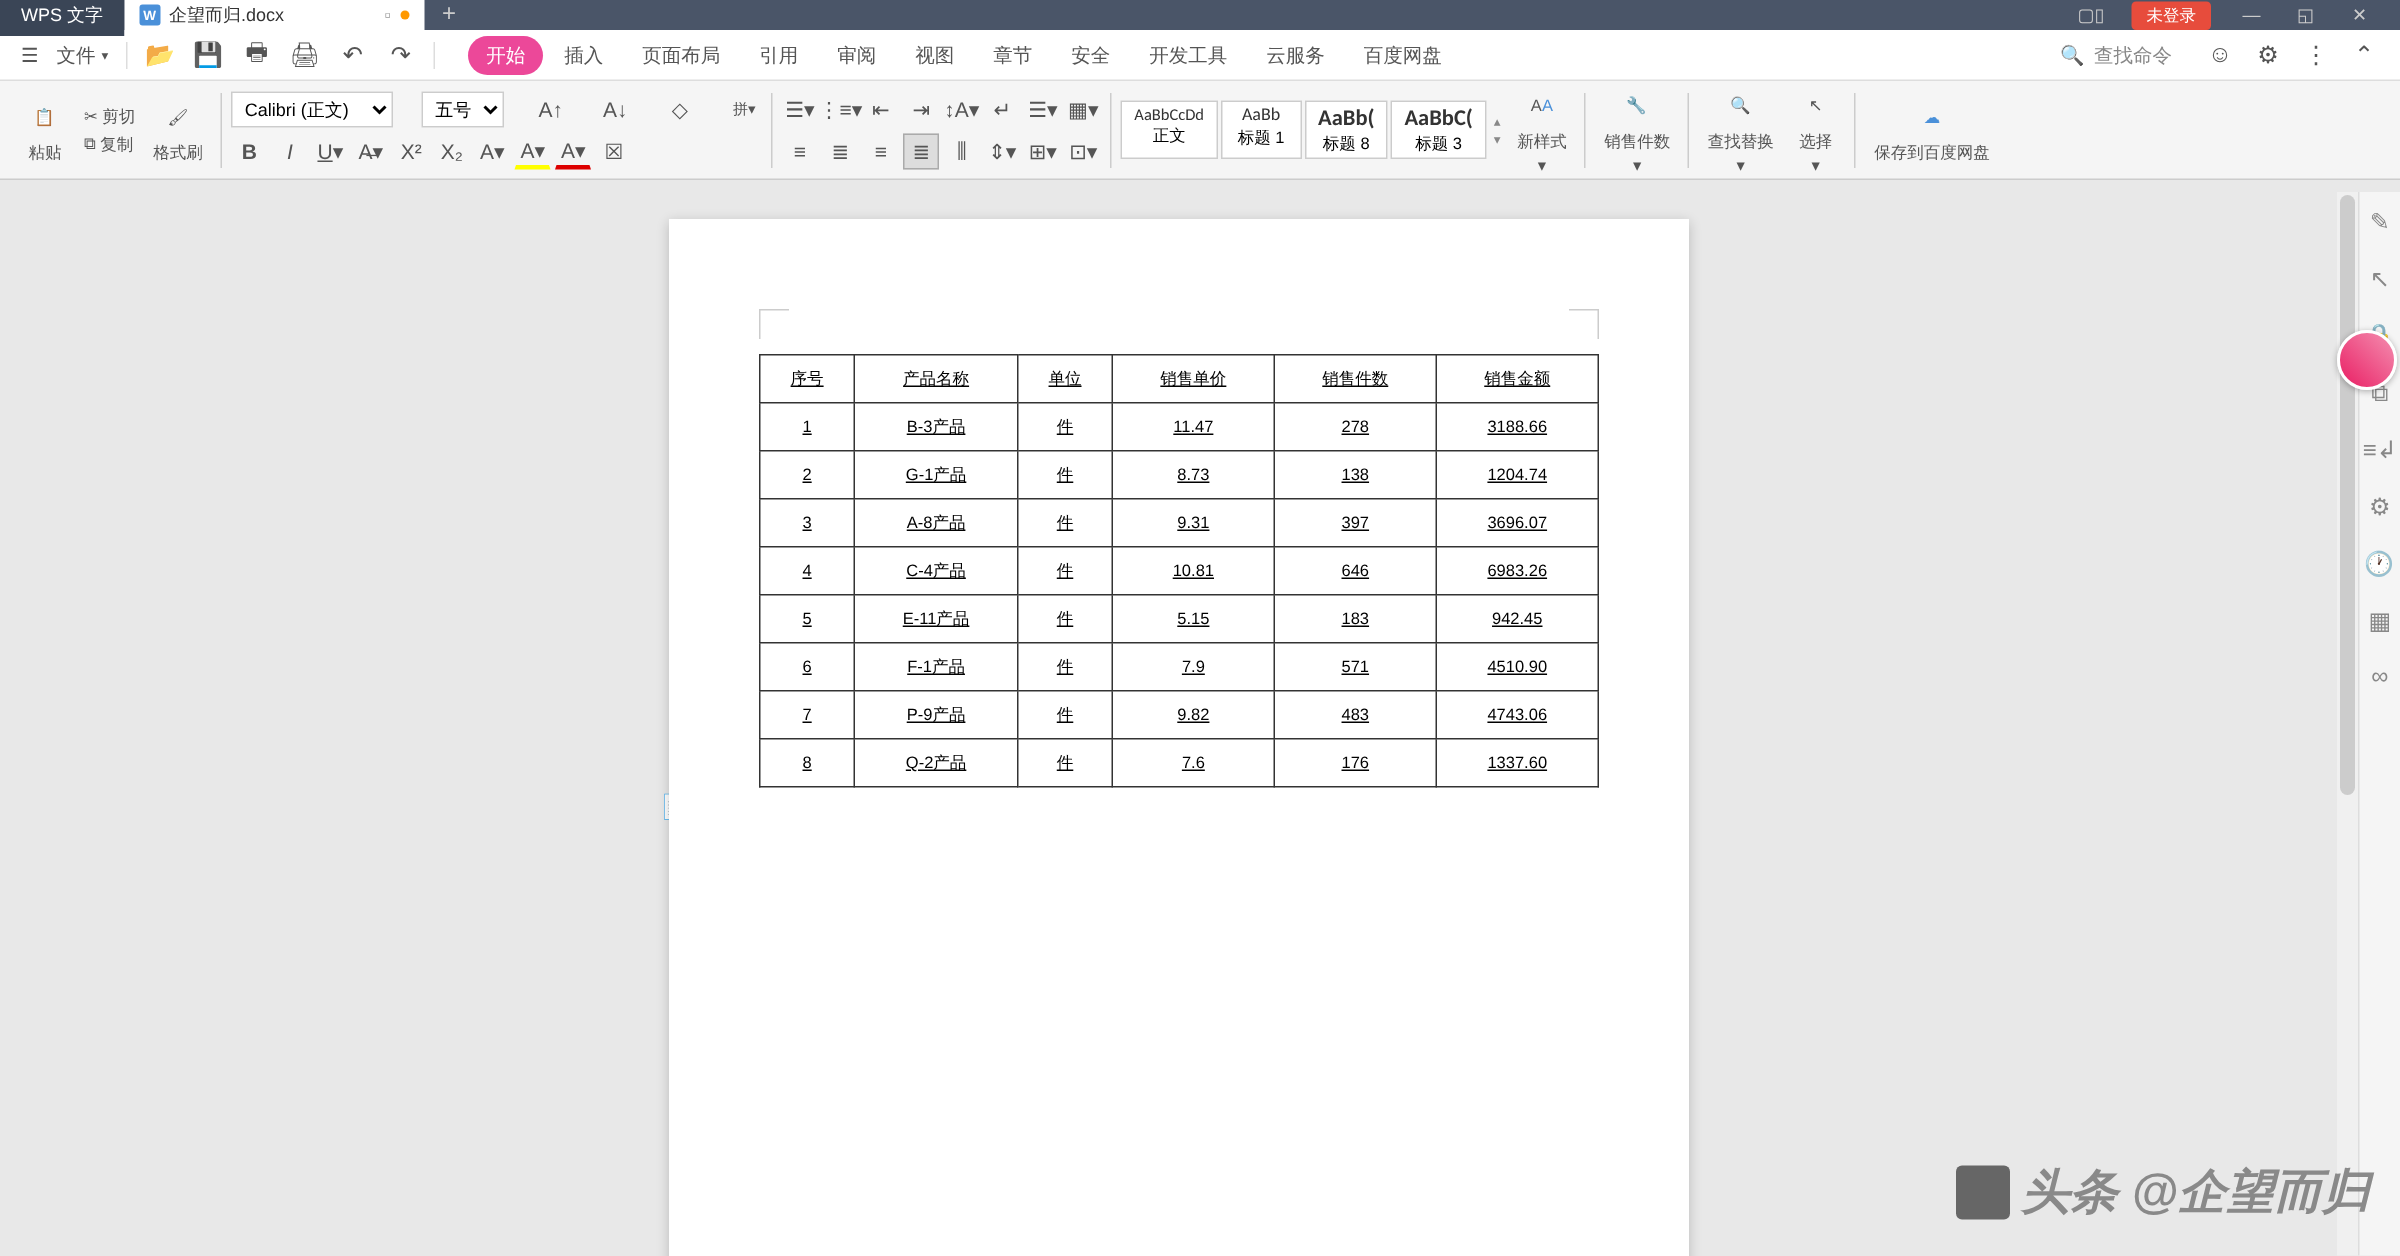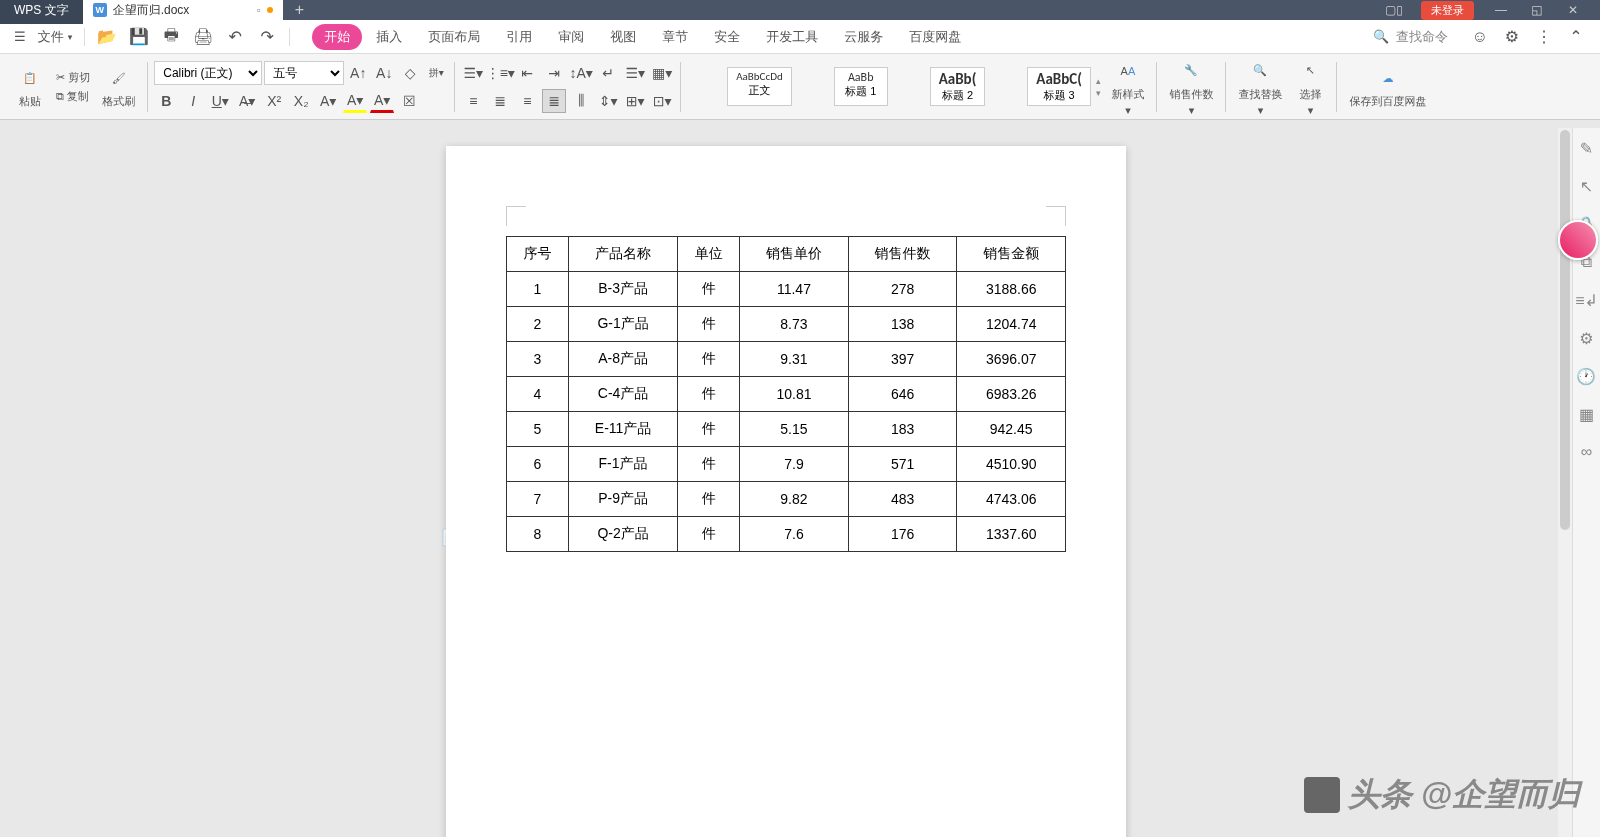--- a/index.html
+++ b/index.html
@@ -22,32 +22,32 @@
 .menu-tab{padding:4px 12px;font-size:13px;color:#555;cursor:pointer;border-radius:14px;}
 .menu-tab.active{background:#ec4899;color:#fff;}
 .search-cmd{margin-left:auto;display:flex;align-items:center;gap:6px;color:#888;font-size:13px;}
 .ribbon{height:66px;background:#f5f5f5;display:flex;align-items:center;padding:0 10px;border-bottom:1px solid #ccc;gap:2px;}
 .ribbon-btn-lg{display:flex;flex-direction:column;align-items:center;gap:2px;padding:2px 6px;cursor:pointer;font-size:11px;color:#555;}
 .ribbon-btn-sm{display:flex;align-items:center;gap:3px;padding:1px 4px;cursor:pointer;font-size:11px;color:#555;}
 .ribbon-icon-lg{width:28px;height:28px;display:flex;align-items:center;justify-content:center;}
 .ribbon-sep{width:1px;height:50px;background:#ccc;margin:0 4px;}
 .font-select{height:24px;border:1px solid #ccc;font-size:12px;padding:0 4px;background:#fff;}
 .font-name{width:108px;}
-.font-size{width:80px;}
+.font-size{width:55px;}
 .fmt-btn{width:24px;height:24px;display:flex;align-items:center;justify-content:center;cursor:pointer;color:#555;font-size:14px;border:1px solid transparent;}
 .fmt-btn.active{background:#ddd;border:1px solid #aaa;}
-.style-box{border:1px solid #ccc;padding:2px 8px;text-align:center;cursor:pointer;font-size:11px;background:#fff;min-width:54px;margin-left:40px;}
+.style-box{border:1px solid #ccc;padding:2px 8px;text-align:center;cursor:pointer;font-size:11px;background:#fff;min-width:54px;}
 .style-preview{font-family:Calibri;font-size:14px;color:#333;}
 .workspace{position:absolute;top:128px;left:0;right:28px;bottom:0;background:#e8e8e8;overflow:auto;display:flex;justify-content:center;padding-top:18px;}
 .page{width:680px;min-height:900px;background:#fff;box-shadow:0 2px 8px rgba(0,0,0,0.2);padding:90px 60px;position:relative;}
 .page-corner{position:absolute;width:20px;height:20px;border:1px solid #ccc;}
 .pc-tl{top:60px;left:60px;border-right:none;border-bottom:none;}
 .pc-tr{top:60px;right:60px;border-left:none;border-bottom:none;}
 .doc-title{color:#d63031;font-size:16px;text-align:center;margin-bottom:16px;font-family:SimSun;}
-.data-table{width:100%;border-collapse:collapse;font-size:14px;font-family:SimSun;}
+.data-table{width:100%;border-collapse:collapse;font-size:11px;font-family:SimSun;text-decoration:underline;}
 .data-table th,.data-table td{border:1px solid #333;padding:8px 4px;text-align:center;font-weight:normal;}
 .sidebar-right{position:absolute;right:0;top:128px;width:28px;bottom:0;background:#f5f5f5;border-left:1px solid #ddd;display:flex;flex-direction:column;align-items:center;padding-top:10px;gap:18px;}
 .sidebar-icon{width:20px;height:20px;color:#888;cursor:pointer;display:flex;align-items:center;justify-content:center;}
 .scrollbar-v{position:absolute;right:28px;top:128px;width:14px;bottom:0;background:#f0f0f0;}
 .scroll-thumb{width:10px;background:#ccc;border-radius:5px;margin:2px auto;height:400px;}
 .avatar{position:absolute;right:2px;top:220px;width:40px;height:40px;border-radius:50%;background:linear-gradient(45deg,#e91e63,#f48fb1);border:2px solid #fff;box-shadow:0 1px 4px rgba(0,0,0,0.3);}
 .page-nav{position:absolute;left:440px;top:400px;display:flex;align-items:center;gap:4px;color:#888;}
 .watermark{position:absolute;right:20px;bottom:20px;font-size:32px;color:rgba(120,120,120,0.85);font-weight:bold;font-style:italic;display:flex;align-items:center;gap:8px;}
 .wm-icon{width:36px;height:36px;background:#666;border-radius:4px;}
 </style>
@@ -123,21 +123,21 @@
         <span>⧉</span>
         <span>复制</span>
       </div>
   </div>
   <div class="ribbon-btn-lg">
     <div class="ribbon-icon-lg">🖌</div>
     <span>格式刷</span>
   </div>
   <div class="ribbon-sep"></div>
   <div style="display:flex;flex-direction:column;gap:4px">
-    <div style="display:flex;gap:2px;align-items:center">
+    <div style="display:flex;gap:19px;align-items:center">
       <select class="font-select font-name"><option>Calibri (正文)</option></select>
       <select class="font-select font-size"><option>五号</option></select>
       <div class="fmt-btn">A↑</div>
       <div class="fmt-btn">A↓</div>
       <div class="fmt-btn">◇</div>
       <div class="fmt-btn" style="font-size:10px">拼▾</div>
     </div>
     <div style="display:flex;gap:3px">
       <div class="fmt-btn">
           <b>B</b>
@@ -183,21 +183,21 @@
       <div class="style-box">
         <div class="style-preview" style="font-size:11px">AaBbCcDd</div>
         <div>正文</div>
       </div>
       <div class="style-box">
         <div class="style-preview" style="font-size:12px;font-weight:normal">AaBb</div>
         <div>标题 1</div>
       </div>
       <div class="style-box">
         <div class="style-preview" style="font-size:15px;font-weight:bold">AaBb(</div>
-        <div>标题 2</div>
+        <div>标题 8</div>
       </div>
       <div class="style-box">
         <div class="style-preview" style="font-size:15px;font-weight:bold">AaBbC(</div>
         <div>标题 3</div>
       </div>
     </div>
   <div style="display:flex;flex-direction:column;justify-content:center;gap:2px;color:#888;padding:0 3px">
     <span style="font-size:9px;cursor:pointer">▴</span>
     <span style="font-size:9px;cursor:pointer">▾</span>
   </div>

